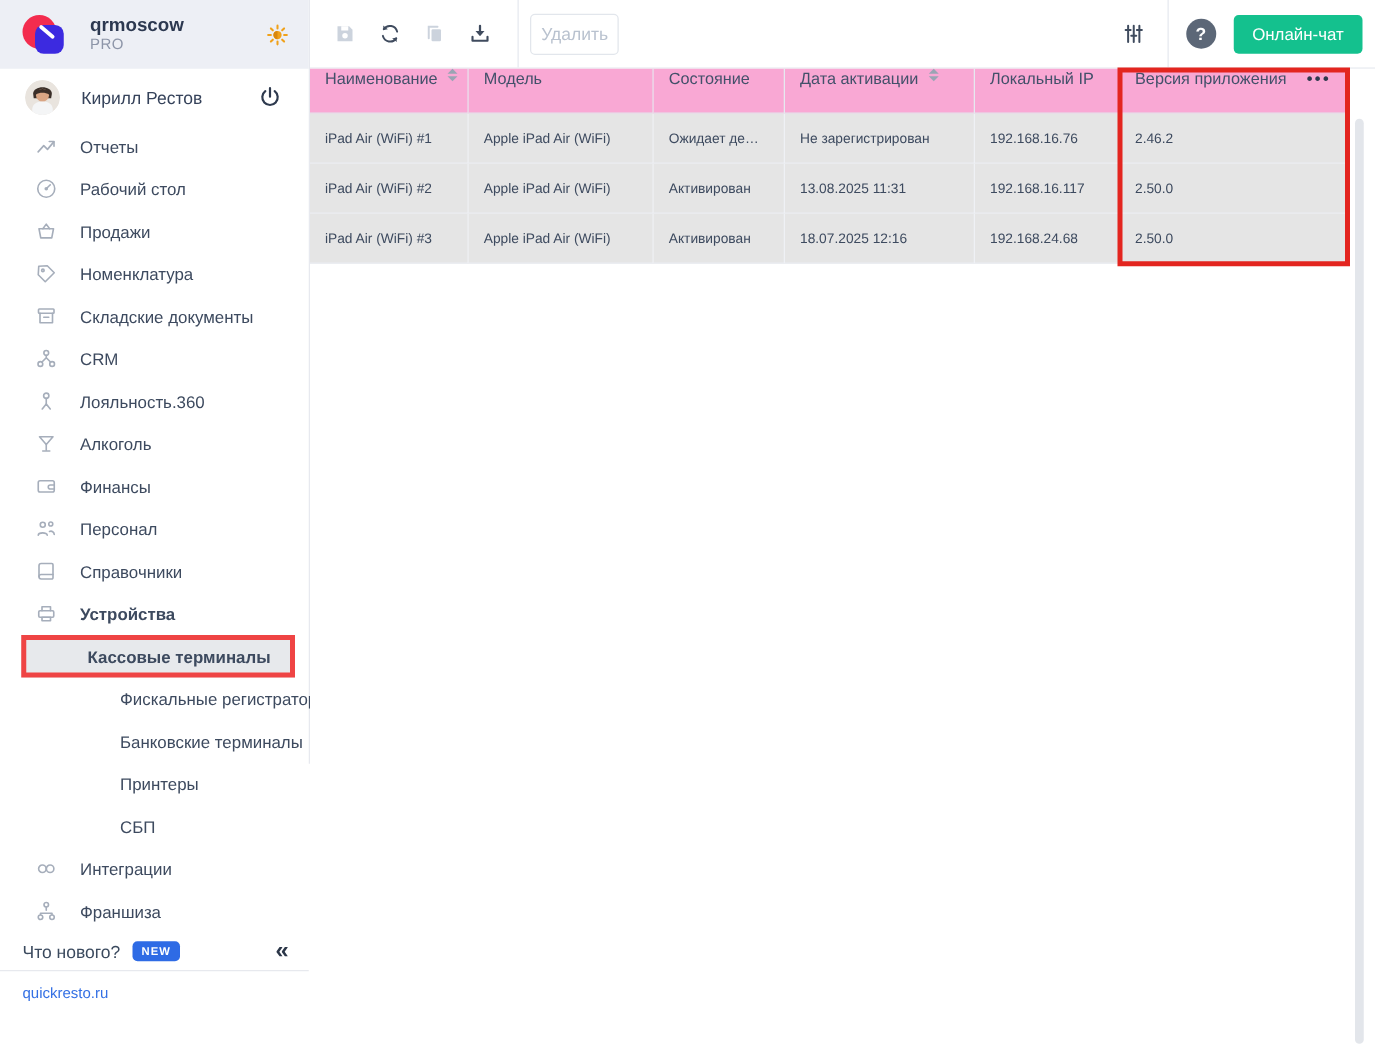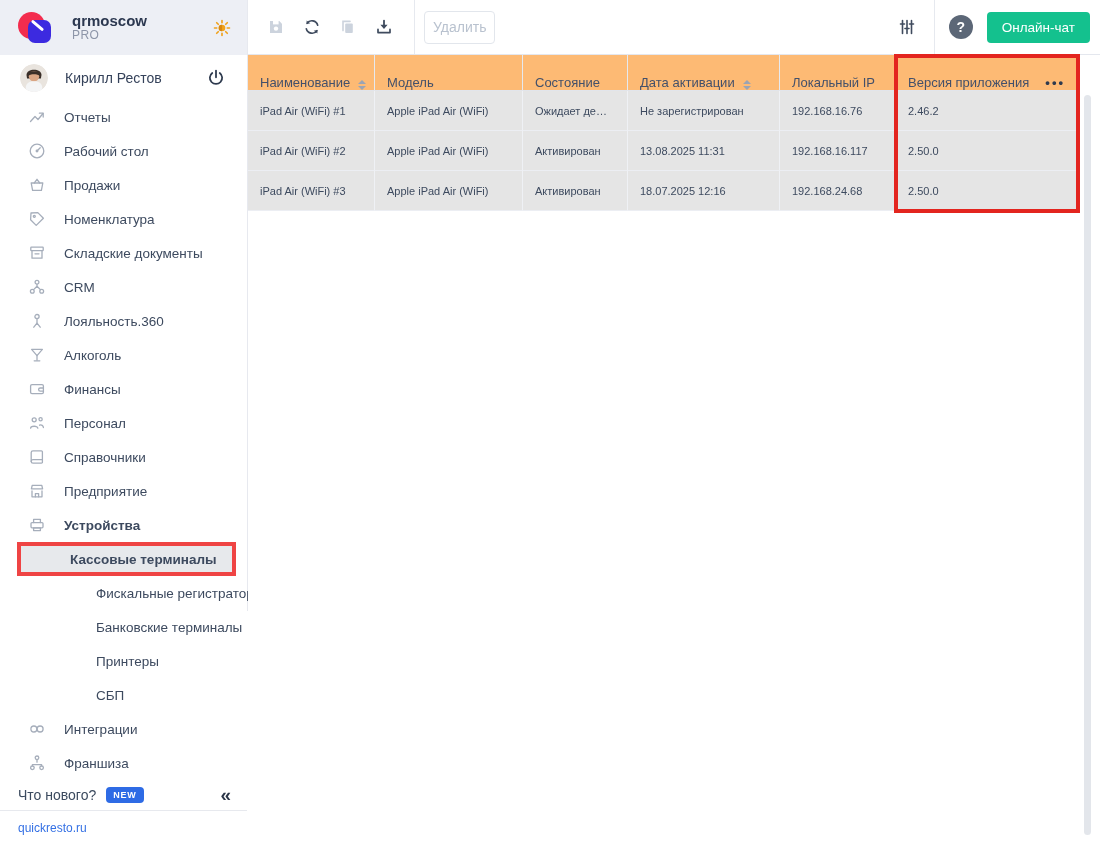--- a/index.html
+++ b/index.html
@@ -63,22 +63,22 @@
   .tb-right{display:flex;align-items:center;}
   .sliders-btn{margin-right:17px;}
   .help-btn{width:24px;height:24px;border-radius:50%;background:#5c6777;color:#fff;font-size:14px;
             font-weight:bold;border:none;display:flex;align-items:center;justify-content:center;
             margin:0 14px;cursor:pointer;font-family:"Liberation Sans",sans-serif;}
   .chat-btn{height:31px;padding:0 15px;background:#14c18e;color:#fff;border:none;border-radius:4px;
             font-size:13.5px;margin-right:10px;cursor:pointer;font-family:"Liberation Sans",sans-serif;}
 
   .content{position:relative;flex:1;background:#fff;}
   .tbl{display:grid;grid-template-columns:127px 148px 105px 152px 116px 182px;width:830px;position:relative;}
-  .th{height:36px;background:#fdba74;border-bottom:1px solid #e2e5eb;border-right:1px solid #e6e9ef;
-      display:flex;align-items:flex-end;padding:0 12px;font-size:13px;color:#43506a;box-sizing:border-box;cursor:pointer;}
+  .th{height:36px;background:#f9a8d4;border-bottom:1px solid #e2e5eb;border-right:1px solid #e6e9ef;
+      display:flex;align-items:flex-start;padding:0 12px;font-size:13px;color:#43506a;box-sizing:border-box;cursor:pointer;}
   .td{height:40px;background:#e5e5e5;border-bottom:1px solid #eceef3;border-right:1px solid #eff1f5;
       display:flex;align-items:center;padding:0 12px;font-size:11px;color:#3d4a5f;box-sizing:border-box;
       white-space:nowrap;overflow:hidden;cursor:pointer;}
   .sort-icon{margin-left:8px;display:inline-flex;flex-direction:column;gap:2px;}
   .sort-icon i{display:block;width:0;height:0;border-left:4px solid transparent;border-right:4px solid transparent;}
   .sort-icon .up{border-bottom:4px solid #9aa4b4;}
   .sort-icon .dn{border-top:4px solid #9aa4b4;}
   .dots{margin-left:auto;color:#2e3a4e;font-weight:bold;letter-spacing:2px;font-size:13px;cursor:pointer;}
 
   .red-col-box{position:absolute;left:646px;top:-1px;width:186px;height:159px;border:4px solid #e3251f;
@@ -253,30 +253,20 @@
       <div class="nav-item">
         <span class="nav-ico">
           <svg viewBox="0 0 20 20">
               <path d="M6 3.8h8.4a1 1 0 011 1v10.4a1 1 0 01-1 1H6a1.8 1.8 0 01-1.8-1.8V5.6A1.8 1.8 0 016 3.8z"></path>
               <path d="M4.2 14.4a1.8 1.8 0 011.8-1.8h9.4"></path>
             </svg>
         </span>
         <span class="nav-lbl">Справочники</span>
       </div>
 
-      <div class="nav-item">
-        <span class="nav-ico">
-          <svg viewBox="0 0 20 20">
-              <path d="M4.4 7.8l.8-3.4h9.6l.8 3.4H4.4z"></path>
-              <path d="M5 10v5.8h10V10"></path>
-              <path d="M8.4 15.8v-3.2h3.2v3.2"></path>
-            </svg>
-        </span>
-        <span class="nav-lbl">Предприятие</span>
-      </div>
 
       <div class="nav-item bold">
         <span class="nav-ico">
           <svg viewBox="0 0 20 20">
               <path d="M6.6 7.6V4.4h6.8v3.2"></path>
               <rect x="4" y="7.6" width="12" height="5.2" rx="1"></rect>
               <path d="M6.6 12.8h6.8v2.8H6.6z"></path>
             </svg>
         </span>
         <span class="nav-lbl">Устройства</span>

